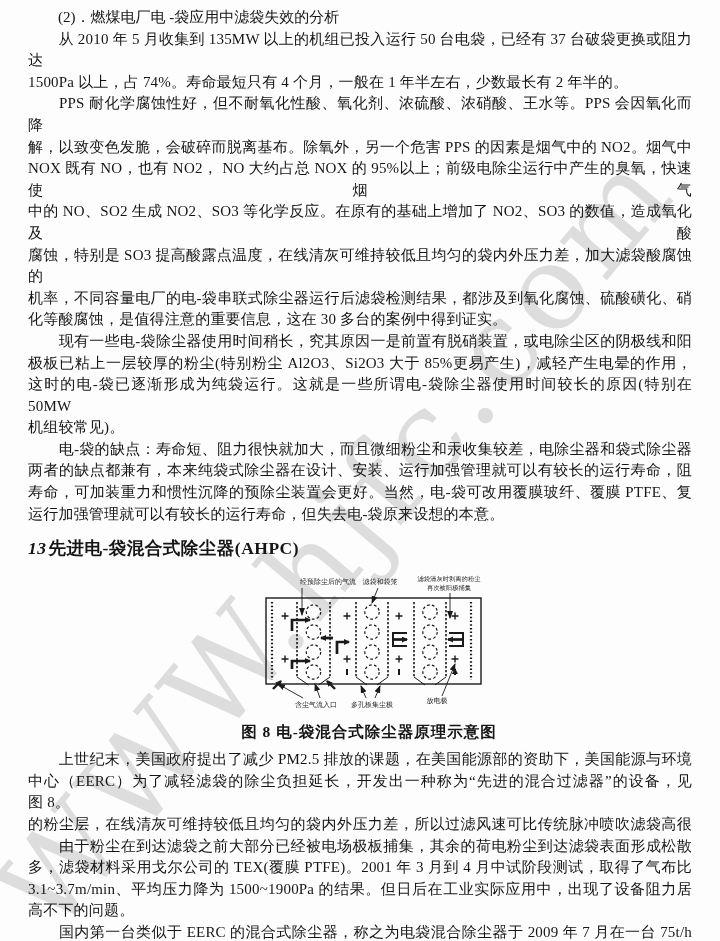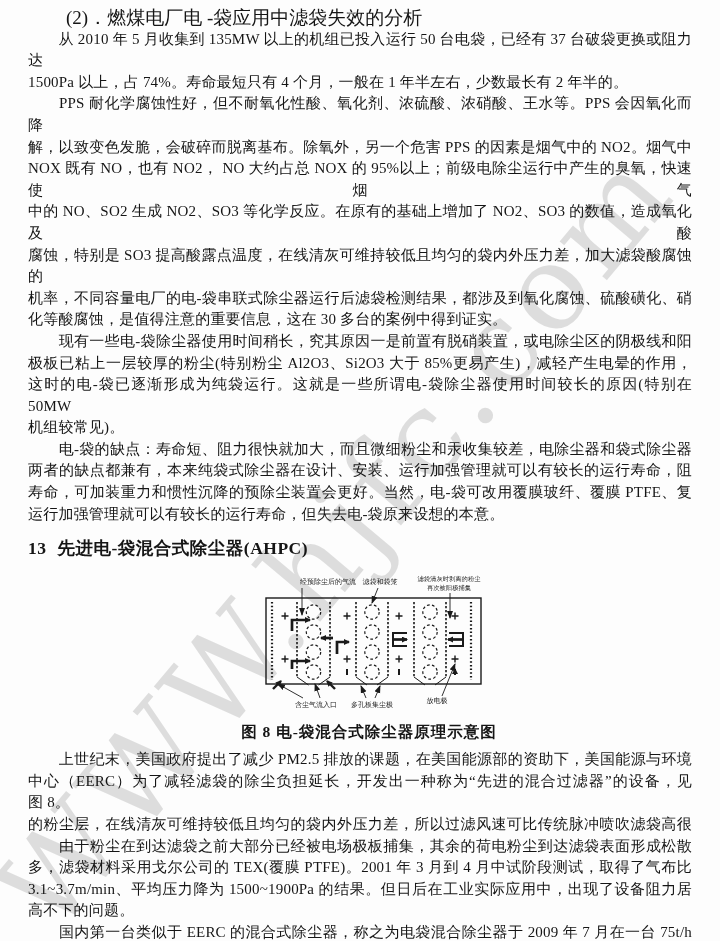--- a/index.html
+++ b/index.html
@@ -13,23 +13,23 @@
   .watermark {
     position:absolute; left:-30px; top:868px;
     transform:rotate(-50deg); transform-origin:0 0;
     font-size:118px; letter-spacing:7px; white-space:nowrap;
     color:#000; opacity:0.12; z-index:0;
     font-family:"DejaVu Serif",serif;
   }
   .content { position:absolute; left:0; top:0; width:720px; padding:7px 28px 0; box-sizing:border-box; z-index:1; }
   .line { font-size:15px; line-height:21.6px; text-align:justify; text-align-last:justify; letter-spacing:0.2px; }
   .line-last { text-align-last:left; }
-  .sec2 { font-size:19px; line-height:21.6px; }
+  .sec2 { font-size:15px; line-height:21.6px; }
   .h13 { font-weight:bold; font-size:17.5px; line-height:24px; margin:11px 0 14px; letter-spacing:0.5px; }
-  .h13 .num { margin-right:11px; }
+  .h13 .num { margin-right:2px;font-style:italic; }
   .figwrap { width:250px; margin:12px auto 0; position:relative; left:24px; }
   .figcap { text-align:center; font-weight:bold; font-size:15.5px; line-height:21px; margin:3px 0 7px; letter-spacing:1px; position:relative; left:9px; }
   svg text { font-family:"Liberation Serif","DejaVu Serif",serif; }
 </style>
 </head>
 <body>
 
 <div class="page">
   <div class="watermark">WWW.hjfc.com</div>
 

